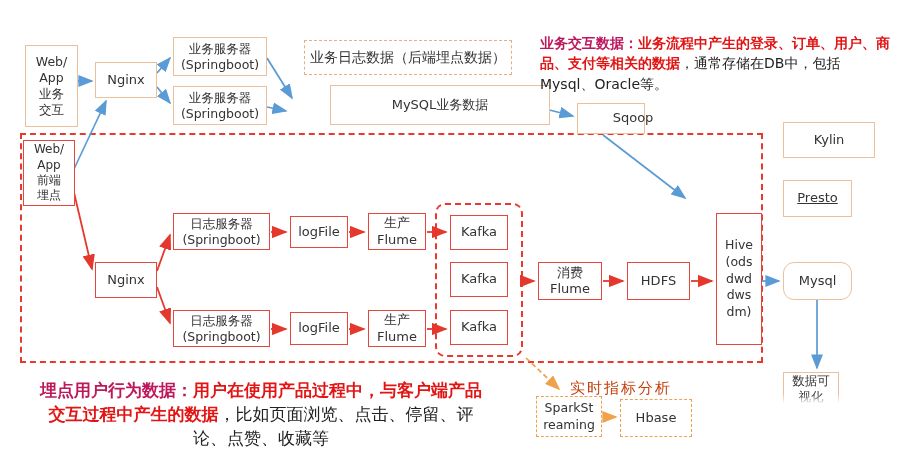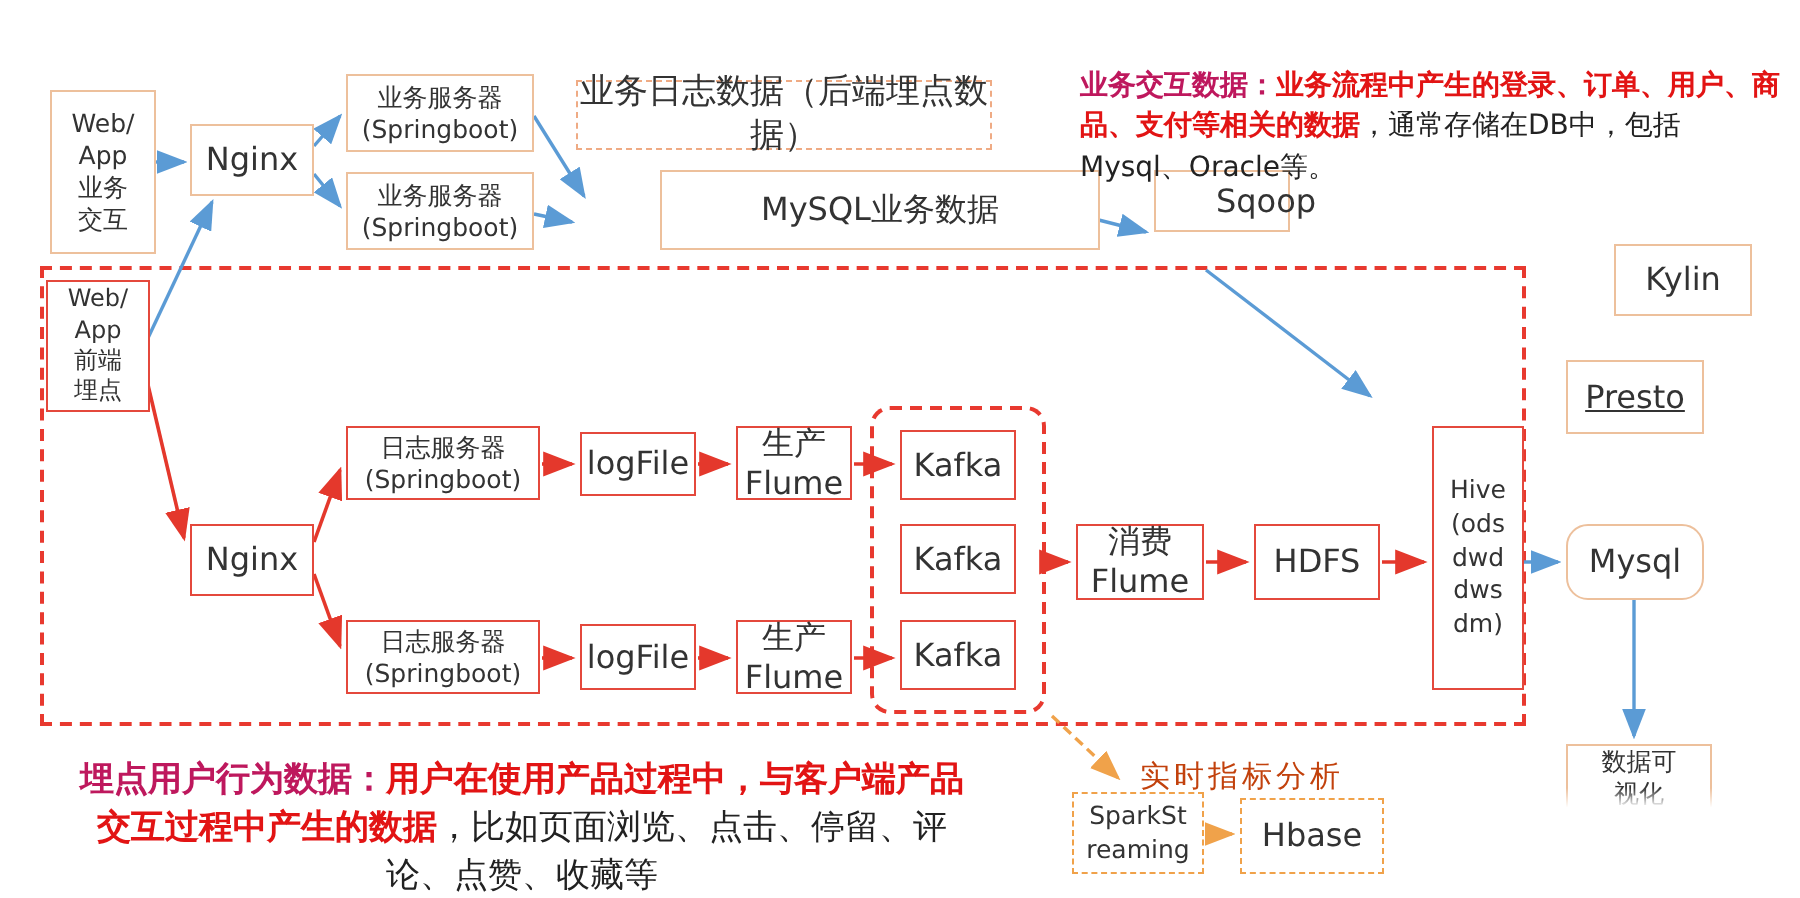--- a/index.html
+++ b/index.html
@@ -2,37 +2,37 @@
 <html><head>
 <meta charset="utf-8">
 <style>
   html,body{margin:0;padding:0;background:#fff;}
   #canvas{
     position:relative;width:900px;height:449px;background:#fff;overflow:hidden;
     font-family:"DejaVu Sans","Liberation Sans",sans-serif;color:#2b2b2b;
   }
   .box{
     position:absolute;display:flex;align-items:center;justify-content:center;
-    text-align:center;background:#fff;white-space:pre-line;font-size:16px;
+    text-align:center;background:#fff;white-space:pre-line;font-size:13px;
     line-height:1.25;color:#333;z-index:3;box-sizing:border-box;
   }
   .b-orange{border:1.5px solid #edc09c;}
   .b-red{border:1.5px solid #e4483c;}
   .b-dash-orange{border:1.5px dashed #efab84;}
   .b-dash-orange2{border:1.5px dashed #f0a24a;}
 
   
   .n-web-biz{left:25px;top:45px;width:53px;height:82px;font-size:12.5px;line-height:1.3;}
   .n-nginx-top{left:95px;top:62px;width:62px;height:36px;}
   .n-srv1{left:173px;top:37px;width:94px;height:39px;font-size:12.5px;}
   .n-srv2{left:173px;top:86px;width:94px;height:39px;font-size:12.5px;}
-  .n-bizlog{left:288px;top:40px;width:208px;height:35px;font-size:17px;}
+  .n-bizlog{left:304px;top:40px;width:208px;height:35px;font-size:14px;}
   .n-mysqlbiz{left:290px;top:85px;width:220px;height:40px;margin-left:40px;}
-  .n-sqoop{left:577px;top:85px;width:68px;height:31px;padding-left:44px;}
-  .n-kylin{left:783px;top:122px;width:69px;height:36px;margin-left:24px;}
+  .n-sqoop{left:577px;top:103px;width:68px;height:31px;padding-left:44px;}
+  .n-kylin{left:783px;top:122px;width:92px;height:36px;}
   .n-presto{left:783px;top:180px;width:69px;height:37px;text-decoration:underline;}
 
   
   .region-main{
     position:absolute;left:20px;top:133px;width:743px;height:230px;
     border:2px dashed #e8392f;z-index:1;box-sizing:border-box;
   }
   .n-webfront{left:23px;top:140px;width:52px;height:66px;font-size:12px;line-height:1.28;}
   .n-nginx-bot{left:95px;top:262px;width:62px;height:36px;}
   .n-logsrv1{left:173px;top:213px;width:97px;height:37px;font-size:12.5px;}
@@ -45,21 +45,21 @@
     position:absolute;left:435px;top:203px;width:88px;height:154px;
     border:2px dashed #e8392f;border-radius:10px;z-index:2;box-sizing:border-box;
   }
   .n-kafka1{left:450px;top:215px;width:58px;height:35px;}
   .n-kafka2{left:450px;top:262px;width:58px;height:35px;}
   .n-kafka3{left:450px;top:310px;width:58px;height:35px;}
   .n-cflume{left:538px;top:262px;width:64px;height:38px;}
   .n-hdfs{left:627px;top:262px;width:63px;height:38px;}
   .n-hive{left:716px;top:213px;width:46px;height:132px;font-size:12.5px;line-height:1.35;}
   .n-mysqlout{left:783px;top:262px;width:69px;height:38px;border-radius:11px;}
-  .n-dataviz{left:783px;top:372px;width:73px;height:34px;font-size:12.5px;}
+  .n-dataviz{left:783px;top:372px;width:56px;height:34px;font-size:12.5px;}
   .n-dataviz::after{
     content:"";position:absolute;left:-3px;right:-3px;bottom:-4px;height:15px;
     background:linear-gradient(rgba(255,255,255,0),#fff 65%);
   }
   .n-spark{left:536px;top:396px;width:66px;height:41px;font-size:12.5px;line-height:1.3;}
   .n-hbase{left:620px;top:399px;width:72px;height:38px;}
 
   
   .note{position:absolute;z-index:3;}
   .biz-note{left:540px;top:33px;width:354px;font-size:14px;line-height:1.45;}

